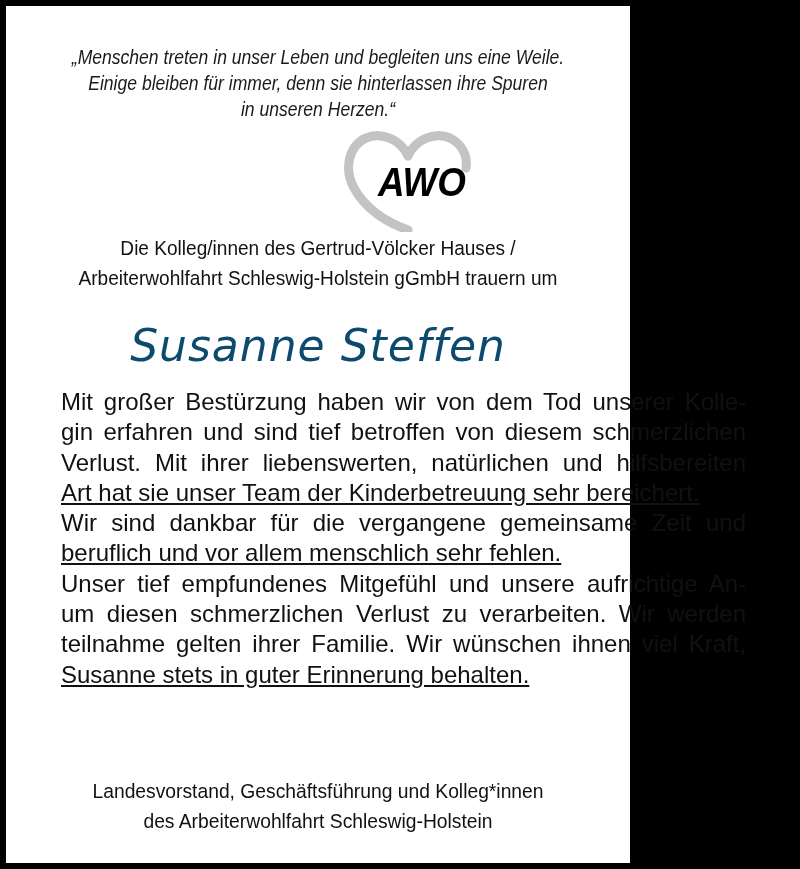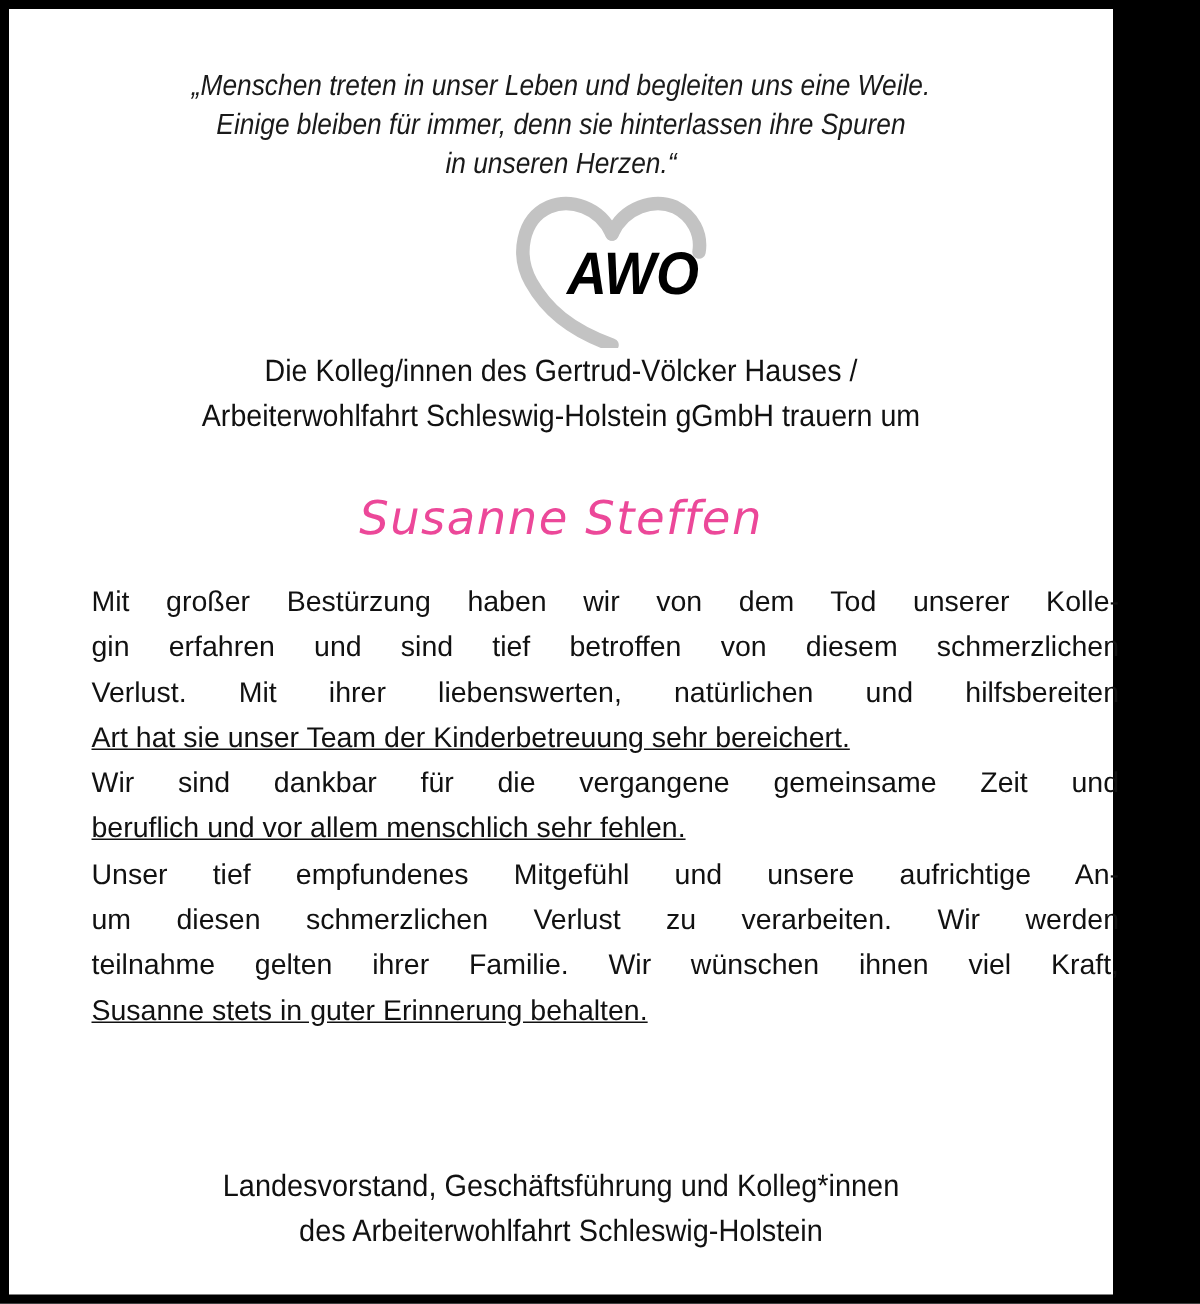--- a/index.html
+++ b/index.html
@@ -1,42 +1,42 @@
 <!DOCTYPE html>
 <html><head>
   <meta charset="utf-8">
   <style>
     html, body { margin: 0; padding: 0; background: #000; }
     body { width: 800px; height: 869px; position: relative; overflow: hidden; }
     .frame {
-      position: absolute; left: 6px; top: 6px; width: 736px; height: 857px;
+      position: absolute; left: 6px; top: 6px; width: 624px; height: 857px;
       background: #fff; color: #111;
     }
     .quote {
       position: absolute; left: 0; right: 0; top: 38px;
       text-align: center; font-family: "Liberation Sans", sans-serif;
       font-style: italic; font-size: 19.5px; line-height: 26px; color: #1a1a1a;
       transform: scaleX(0.9); transform-origin: center top;
     }
     .logo { position: absolute; left: 332px; top: 122px; width: 140px; height: 104px; }
     .intro {
       position: absolute; left: 0; right: 0; top: 227px;
       text-align: center; font-family: "Liberation Sans", sans-serif;
       font-size: 20.5px; line-height: 30px; color: #111;
       transform: scaleX(0.93); transform-origin: center top;
     }
     .name {
       position: absolute; left: 0; right: 0; top: 312px;
       text-align: center; font-family: "DejaVu Sans", sans-serif;
-      font-style: italic; font-size: 31px; line-height: 56px; color: #ec4899;
+      font-style: italic; font-size: 44px; line-height: 56px; color: #0c4a6e;
       letter-spacing: 1px;
     }
     .body {
       position: absolute; left: 55px; width: 685px; top: 381px;
-      font-family: "Liberation Sans", sans-serif; font-size: 19px; line-height: 30.3px;
+      font-family: "Liberation Sans", sans-serif; font-size: 24px; line-height: 30.3px;
       color: #111;
     }
     .line { display: block; white-space: nowrap; text-align: justify; text-align-last: justify; }
     .line.last { text-align-last: left; text-decoration: underline; }
     .sign {
       position: absolute; left: 0; right: 0; top: 770px;
       text-align: center; font-family: "Liberation Sans", sans-serif;
       font-size: 20.5px; line-height: 30px; color: #111;
       transform: scaleX(0.94); transform-origin: center top;
     }

